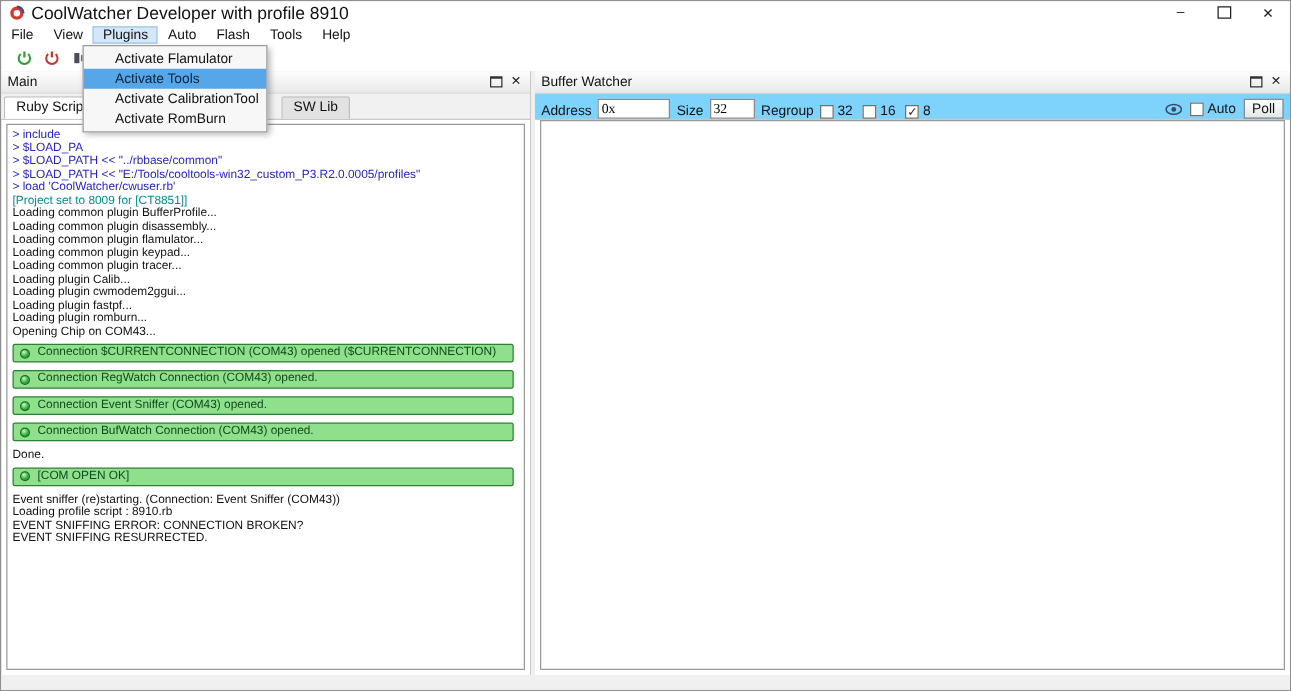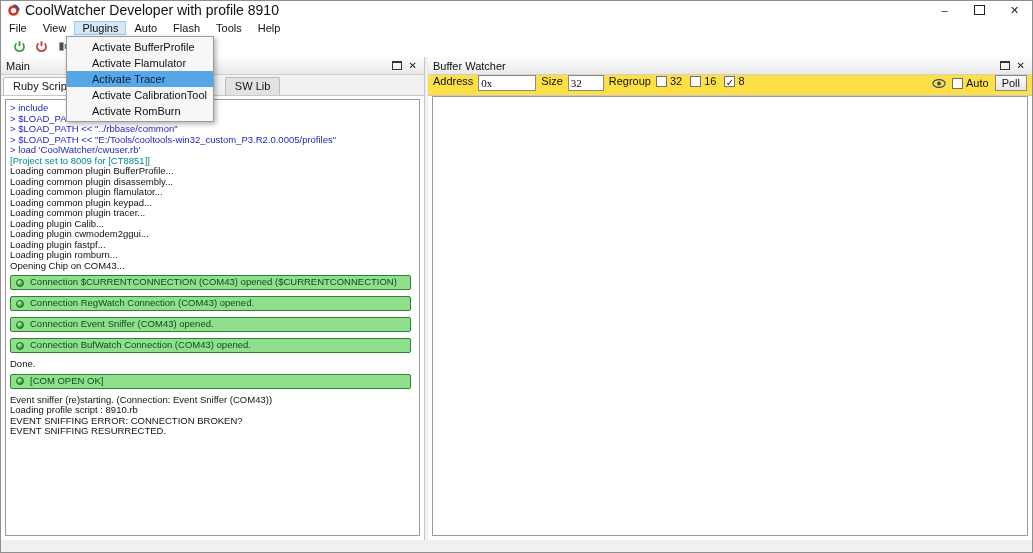--- a/index.html
+++ b/index.html
@@ -44,21 +44,21 @@
   .cline{height:10.5px;}
   .c-prompt{color:#2525c4;}
   .c-teal{color:#008b8b;}
   .c-plain{color:#111;}
   .banner{display:flex;align-items:center;background:#8fdf8d;border:1px solid #2f8032;color:#0f4d1a;
     height:13px;margin:4px 4px 6px 0;padding:0 5px;gap:6px;border-radius:2px;font-size:9.5px;}
   .dot{width:8px;height:8px;border-radius:50%;flex:0 0 auto;
     background:radial-gradient(circle at 35% 30%, #c9f8c0, #2fae3a 60%, #1c7a24);
     border:1px solid #1a6b22;box-sizing:border-box;}
   
-  .bw-controls{height:20px;background:#fde047;display:flex;align-items:flex-start;font-size:11px;
+  .bw-controls{height:20px;background:#7dd3fc;display:flex;align-items:flex-end;font-size:11px;
     padding:0 5px;gap:5px;border-bottom:1px solid #c8c8c8;color:#111;}
   .txt-input{height:14px;border:1px solid #8a8a8a;font-size:11px;padding:0 2px;background:#fff;
     font-family:Liberation Serif, serif;}
   .in-addr{width:52px;}
   .in-size{width:30px;}
   .cb{display:inline-flex;align-items:center;gap:3px;}
   .cb .box{width:11px;height:11px;border:1px solid #707070;background:#fff;font-size:10px;line-height:11px;
     text-align:center;color:#222;box-sizing:border-box;}
   .poll{border:1px solid #8a8a8a;background:linear-gradient(#fefefe,#e6e6e6);font-size:11px;
     padding:1px 6px;color:#111;}
@@ -186,18 +186,17 @@
         <button class="poll">Poll</button>
       </span>
     </div>
     <div class="bw-content"></div>
   </div>
 </div>
 
 <div class="statusbar"></div>
 
 <div class="popup">
-    <div class="menu-item">Activate BufferProfile</div>
     <div class="menu-item">Activate Flamulator</div>
-    <div class="menu-item hl">Activate Tracer</div>
+    <div class="menu-item hl">Activate Tools</div>
     <div class="menu-item">Activate CalibrationTool</div>
     <div class="menu-item">Activate RomBurn</div>
   </div>
 
 </body></html>

